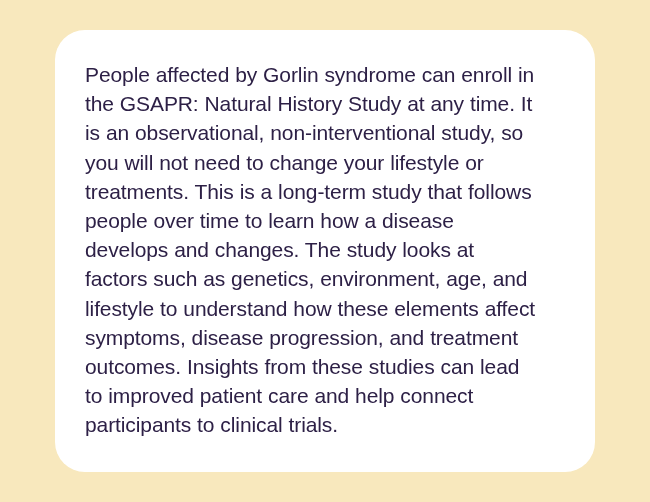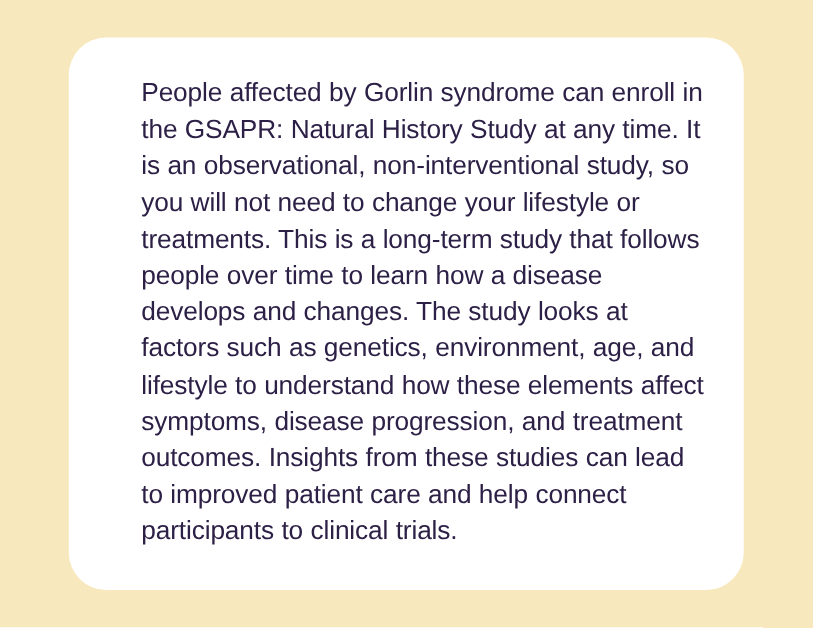--- a/index.html
+++ b/index.html
@@ -30,21 +30,21 @@
     width: 540px;
     height: 442px;
     background: #ffffff;
     border-radius: 30px;
     box-sizing: border-box;
     overflow: hidden;
   }
 
   #card-body {
     position: absolute;
-    left: 58px;
+    left: 30px;
     top: 30px;
     width: 456px;
   }
 
   #info-paragraph {
     margin: 0;
     padding: 0;
     font-family: "Liberation Sans", "DejaVu Sans", sans-serif;
     font-size: 21px;
     line-height: 29.2px;

